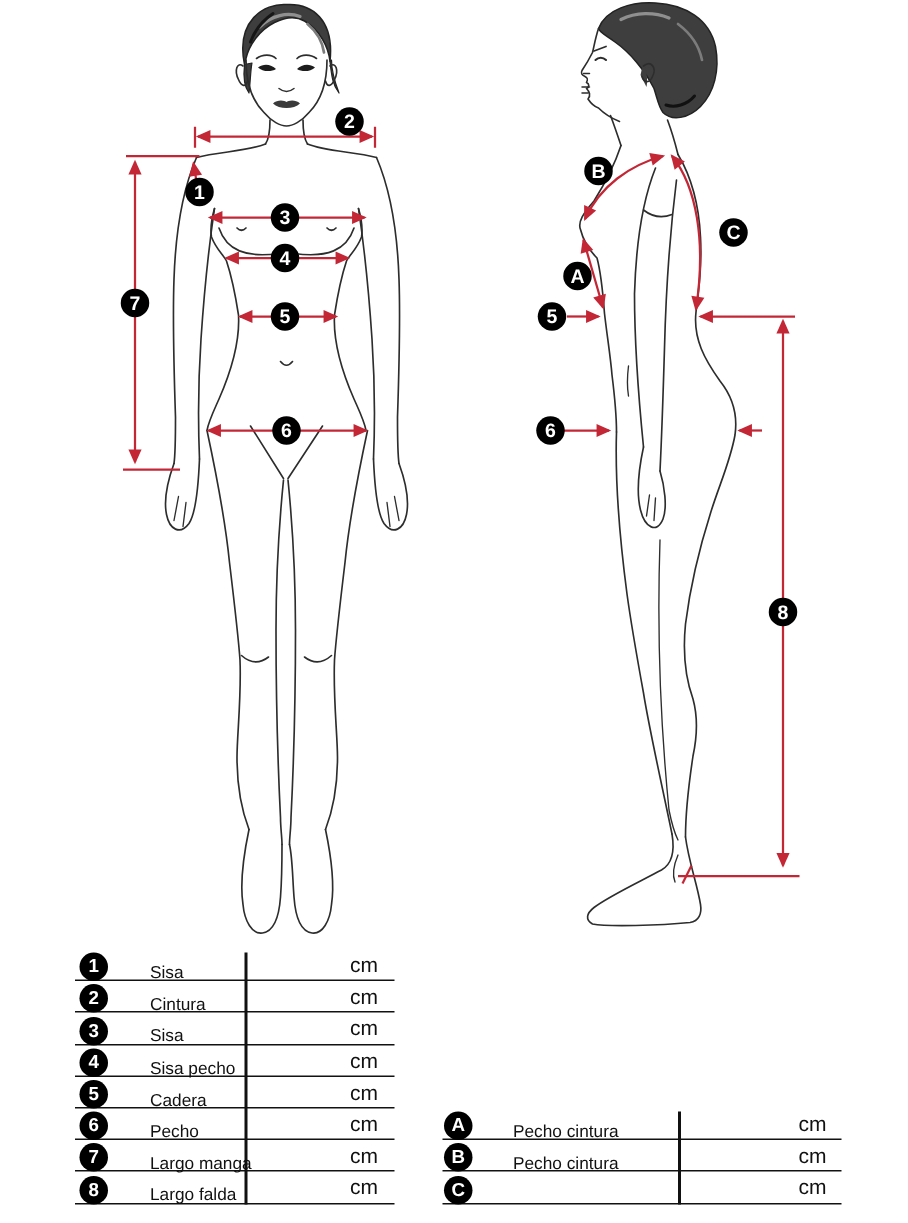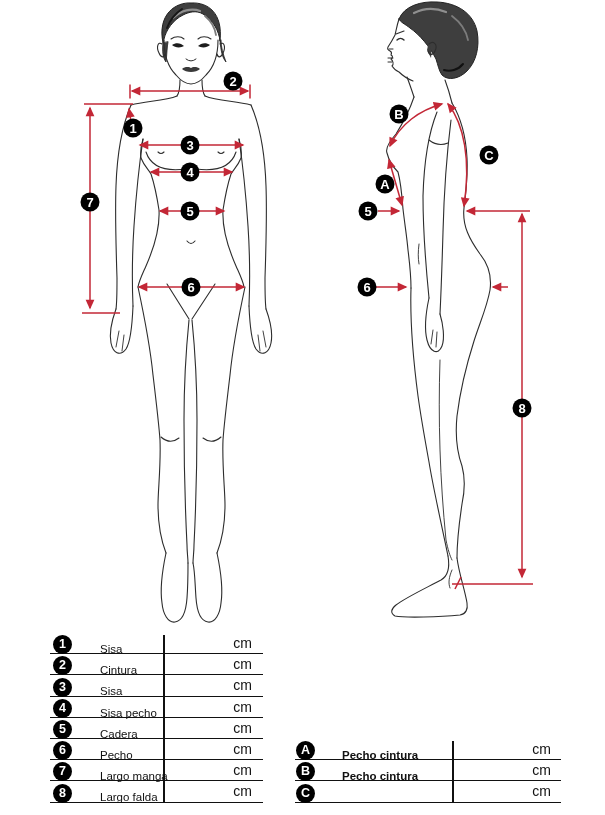--- a/index.html
+++ b/index.html
@@ -25,21 +25,21 @@
   .mt-right{left:295px;top:739px;width:266px;}
   .mt-row{position:relative;box-sizing:border-box;height:21.2px;
     border-bottom:1.5px solid var(--table_line);}
   .mt-badge{position:absolute;width:19px;height:19px;border-radius:50%;
     background:var(--marker_bg);color:var(--marker_fg);font-weight:bold;
     font-size:12.5px;line-height:19px;text-align:center;bottom:-1px;z-index:2;}
   .mt-left .mt-badge{left:3px;}
   .mt-right .mt-badge{left:1px;}
   .mt-lbl{position:absolute;top:6px;font-size:11.5px;line-height:20px;white-space:nowrap;margin-left:17px;}
   .mt-left .mt-lbl{left:33px;}
-  .mt-right .mt-lbl{left:30px;font-weight:bold;}
+  .mt-right .mt-lbl{left:30px;}
   .mt-unit{position:absolute;top:0;font-size:14px;line-height:20px;}
   .mt-left .mt-unit{right:11px;}
   .mt-right .mt-unit{right:10px;}
   .mt-divider{position:absolute;top:2px;bottom:0;width:1.5px;
     background:var(--table_line);z-index:1;}
   .mt-left .mt-divider{left:113px;}
   .mt-right .mt-divider{left:157px;}
   .mt-blank{position:absolute;top:0;bottom:0;}
   .mt-left .mt-blank{left:115px;right:0;}
   .mt-right .mt-blank{left:159px;right:0;}

